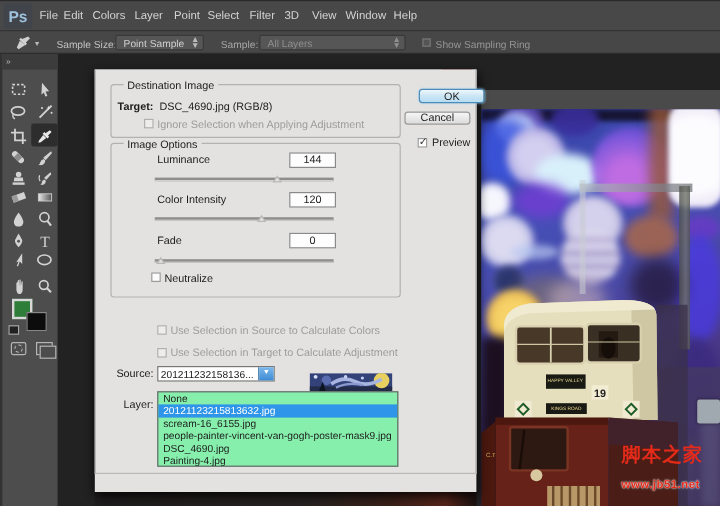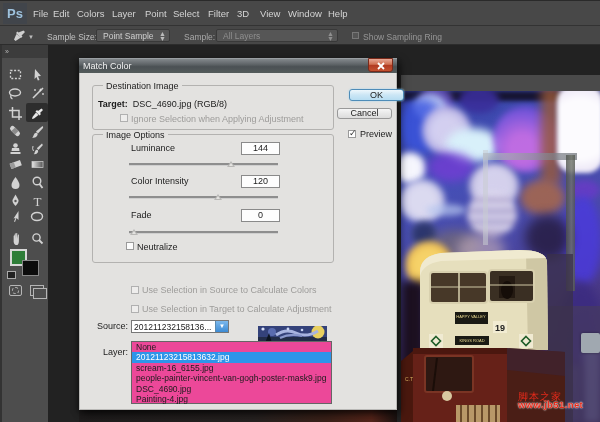--- a/index.html
+++ b/index.html
@@ -22,37 +22,37 @@
   .tool{position:absolute;width:22px;height:18px;display:flex;align-items:center;justify-content:center;}
   .tool svg{display:block;}
   #eyesel{position:absolute;left:24px;top:58px;width:22px;height:19px;background:#2d2d2d;border-radius:2px;}
   
   #canvasL{left:48px;top:45px;width:552px;height:377px;background:#222222;}
   #stripTR{left:401px;top:75px;width:199px;height:16px;background:#4a4a4a;}
   
   #photo{left:401px;top:91px;width:199px;height:331px;overflow:hidden;
     background:linear-gradient(160deg,#3440a0 0%,#4450b8 25%,#4a4aa8 45%,#4a3a88 65%,#38286a 85%,#2a1c50 100%);}
   .bok{position:absolute;border-radius:50%;filter:blur(3px);}
-  #watermark1{position:absolute;left:117px;top:299px;font-size:10px;font-weight:normal;color:#e52a1a;letter-spacing:1px;}
+  #watermark1{position:absolute;left:117px;top:278px;font-size:16px;font-weight:bold;color:#e52a1a;letter-spacing:1px;}
   #watermark2{position:absolute;left:117px;top:308px;font-size:9.5px;font-weight:bold;color:#e52a1a;
     text-shadow:0 0 2px #fff,0 0 1px #fff;letter-spacing:0.4px;}
   
   #dlg{left:79px;top:58px;width:318px;height:352px;background:#e3e2e0;
     box-shadow:3px 4px 8px rgba(0,0,0,0.6), -2px 2px 6px rgba(0,0,0,0.4);
     font-size:9px;color:#1c1c1c;}
   #dlgtitle{position:absolute;left:0;top:0;width:318px;height:15px;
     background:linear-gradient(180deg,#83888c 0%,#5d6366 40%,#4b5154 55%,#535b5b 100%);
     border-top:1px solid #999ea2;box-sizing:border-box;}
   #dlgtitle span{position:absolute;left:4px;top:2px;font-size:9px;color:#f2f2f2;}
   #closebtn{position:absolute;left:289px;top:0px;width:25px;height:14px;
     background:linear-gradient(180deg,#e8a896 0%,#cf6f50 45%,#b03a22 50%,#c4512f 100%);
     border:1px solid #7a2a1a;border-radius:0 0 3px 3px;box-sizing:border-box;
     color:#fff;font-size:9px;font-weight:bold;text-align:center;line-height:12px;}
   #closebtn svg{position:absolute;left:8px;top:3px;}
-  #dlgbody{position:absolute;left:0;top:15px;width:318px;height:337px;background:#e3e2e0;
+  #dlgbody{position:absolute;left:0;top:0;width:318px;height:337px;background:#e3e2e0;
     border:1px solid #b9b8b6;border-top:none;box-sizing:border-box;}
   .group{position:absolute;left:12px;width:240px;border:1px solid #b3b2b0;border-radius:3px;}
   .glabel{position:absolute;left:10px;top:-5px;background:#e3e2e0;padding:0 3px;font-size:9px;color:#1c1c1c;}
   .cb{position:absolute;width:8px;height:8px;background:#fcfcfc;border:1px solid #9a9a9a;box-sizing:border-box;}
   .cb.dis{background:#eeedec;border-color:#b0b0b0;}
   .graytext{color:#9d9c9a;}
   .vbox{position:absolute;width:39px;height:13px;background:#fdfdfd;border:1px solid #8a8a8a;box-sizing:border-box;
     font-size:9px;text-align:center;line-height:11px;}
   .track{position:absolute;width:149px;height:2px;background:#8e8e8e;border-bottom:1px solid #cfcfcf;}
   .thumb{position:absolute;width:0;height:0;border-left:4px solid transparent;border-right:4px solid transparent;
@@ -62,21 +62,21 @@
   .btn{position:absolute;left:257px;width:55px;box-sizing:border-box;text-align:center;font-size:9px;}
   #okbtn{top:16px;height:12px;background:linear-gradient(180deg,#eef7fc,#cbe6f5 50%,#b7ddf2);
     border:1px solid #4e8cb8;border-radius:3px;line-height:10px;box-shadow:0 0 2px #9fd4ef;margin-left:12px;}
   #cancelbtn{top:35px;height:11px;background:linear-gradient(180deg,#f6f6f6,#e8e8e8 50%,#dcdcdc);
     border:1px solid #999;border-radius:3px;line-height:9px;}
   #combo{position:absolute;left:51px;top:247px;width:98px;height:13px;background:#fff;border:1px solid #777;box-sizing:border-box;}
   #combo span{position:absolute;left:2px;top:1px;font-size:8.5px;}
   #comboarr{position:absolute;right:0;top:0;width:12px;height:11px;
     background:linear-gradient(180deg,#7cb8ec,#3d8bd4);border-left:1px solid #5a8ab0;
     color:#fff;font-size:6px;text-align:center;line-height:11px;}
-  #list{position:absolute;left:51px;top:268px;width:201px;height:63px;background:#ec4899;border:1px solid #666;box-sizing:border-box;z-index:5;}
+  #list{position:absolute;left:51px;top:268px;width:201px;height:63px;background:#86efac;border:1px solid #666;box-sizing:border-box;z-index:5;}
   .li{height:10.4px;line-height:10.4px;padding-left:4px;font-size:8.5px;white-space:nowrap;overflow:hidden;}
   .li.sel{background:#2e95e9;color:#fff;}
 </style>
 </head>
 <body>
 <div id="stage">
 
   <div class="abs" id="menubar">
     <div id="pslogo">Ps</div>
     <span class="mitem" style="left:33px">File</span>

